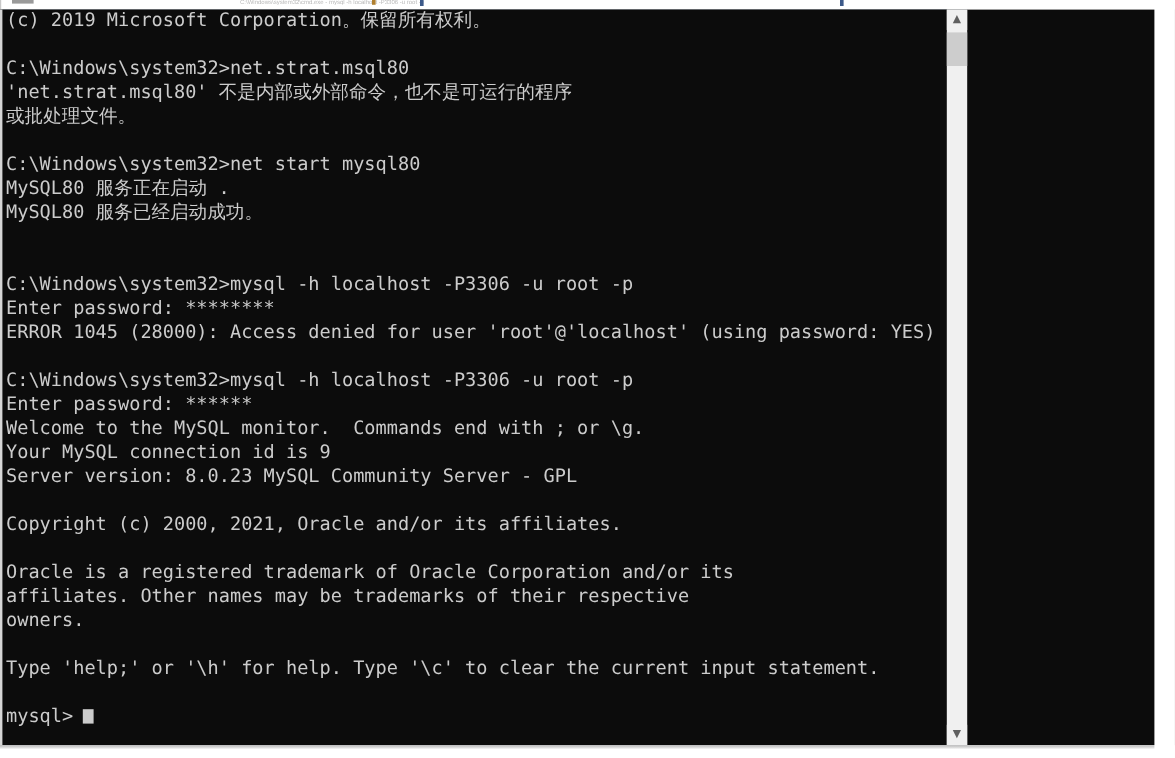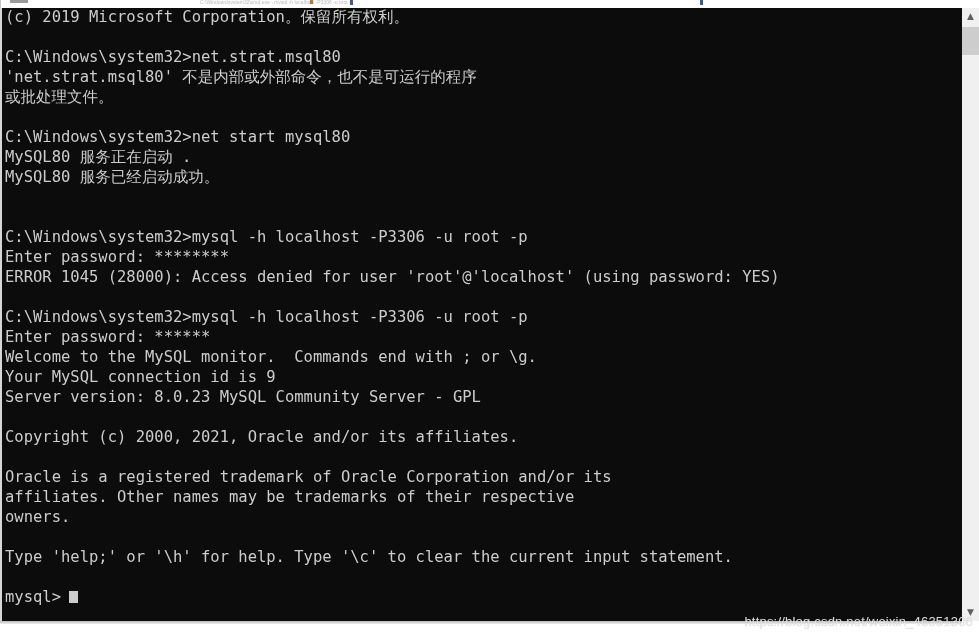--- a/index.html
+++ b/index.html
@@ -10,21 +10,21 @@
   }
   body {
     width: 979px;
     height: 632px;
     overflow: hidden;
     font-family: "DejaVu Sans Mono", "Liberation Mono", monospace;
   }
 
   #app-window {
     position: relative;
-    width: 979px;
+    width: 806px;
     height: 632px;
     background: #0f172a;
     box-sizing: border-box;
   }
 
   
   #titlebar-sliver {
     position: absolute;
     left: 0;
     top: 0;
@@ -218,15 +218,14 @@
   <div id="scrollbar">
     <div class="sb-arrow up">▲</div>
     <div class="sb-thumb"></div>
     <div class="sb-arrow down">▼</div>
   </div>
 
   <div id="bottom-strip">
     <div class="bs-shade"></div>
   </div>
 
-  <div id="watermark">https://blog.csdn.net/weixin_46351306</div>
 
 </div>
 
 </body></html>

